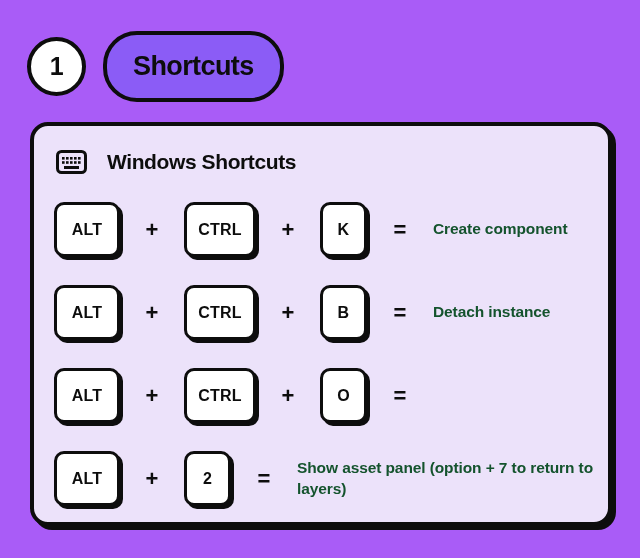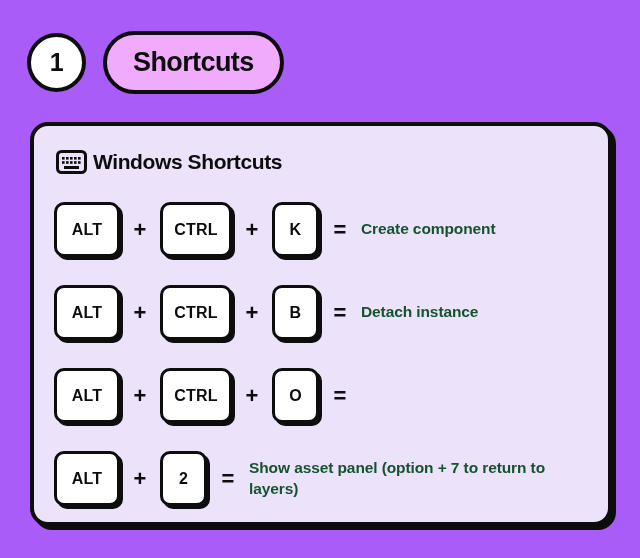--- a/index.html
+++ b/index.html
@@ -33,25 +33,25 @@
     box-sizing: border-box;
     display: flex;
     align-items: center;
     justify-content: center;
     font-size: 25px;
     font-weight: bold;
     color: #0D0D0D;
     letter-spacing: -0.5px;
   }
   .title-pill {
-    height: 63px;
+    height: 71px;
     box-sizing: border-box;
     padding: 0 26px;
     border-radius: 34px;
-    background: #f0abfc;
+    background: #8b5cf6;
     border: 4px solid #0D0D0D;
     display: flex;
     align-items: center;
     justify-content: center;
     font-size: 27px;
     font-weight: bold;
     color: #0D0D0D;
     letter-spacing: -0.6px;
   }
 
@@ -65,21 +65,21 @@
     box-sizing: border-box;
     background: #ECE2FA;
     border: 4px solid #0D0D0D;
     border-radius: 18px;
     box-shadow: 4px 4px 0 #0D0D0D;
   }
 
   .card-header {
     display: flex;
     align-items: center;
-    gap: 6px;
+    gap: 20px;
     padding: 24px 0 0 22px;
   }
   .keyboard-icon {
     width: 31px;
     height: 24px;
     flex: 0 0 auto;
   }
   .card-title {
     font-size: 21px;
     font-weight: bold;
@@ -88,20 +88,21 @@
   }
 
   
   .rows {
     padding: 14px 0 0 20px;
   }
   .row {
     display: flex;
     align-items: center;
     height: 83px;
+    gap: 12px;
   }
   .key {
     background: #FFFFFF;
     border: 3px solid #0D0D0D;
     border-radius: 10px;
     box-shadow: 3px 3px 0 #0D0D0D;
     height: 55px;
     box-sizing: border-box;
     display: flex;
     align-items: center;

